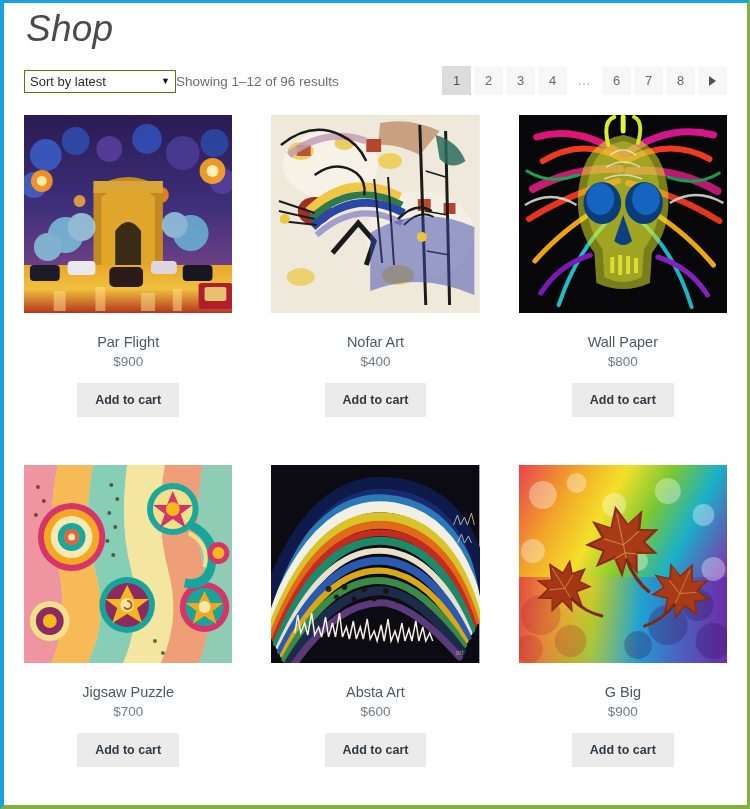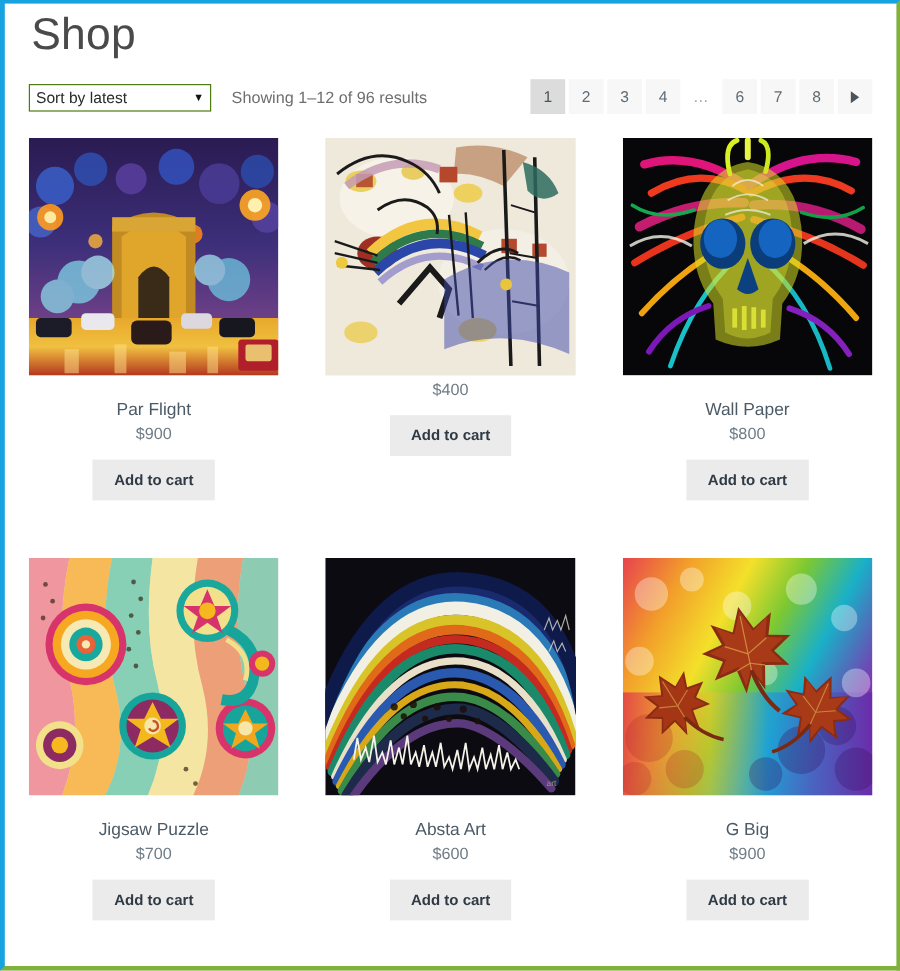--- a/index.html
+++ b/index.html
@@ -21,20 +21,21 @@
   }
   .inner { padding: 0 20px; }
 
   .page-title {
     font-size: 37px;
     font-weight: 300;
     color: #4a4a4a;
     letter-spacing: 0.2px;
     margin: 3px 0 0 2px;
     line-height: 1.25;
+    font-style: italic;
   }
 
   .toolbar {
     display: flex;
     align-items: center;
     margin-top: 16px;
     height: 26px;
     position: relative;
   }
   .sort-select {
@@ -54,21 +55,20 @@
   .select-wrap { position: relative; display: inline-block; }
   .select-caret {
     position: absolute;
     right: 6px; top: 50%;
     transform: translateY(-50%);
     font-size: 9px;
     color: #111;
     pointer-events: none;
   }
   .result-count {
-    margin-left: 17px;
     font-size: 13.5px;
     color: #6e6e6e;
     white-space: nowrap;
     text-align: center;
   }
 
   .pagination {
     position: absolute;
     right: 0;
     top: -2px;
@@ -285,20 +285,21 @@
               <path d="M150 10 L156 190" stroke-width="3"></path>
               <path d="M176 16 L180 190" stroke-width="3"></path>
               <path d="M156 56 L176 62 M155 96 L178 100 M157 136 L180 140" stroke-width="1.6"></path>
             </g>
             <path d="M100 118 Q150 88 205 112 L205 180 Q150 156 100 176 Z" fill="#3b47a8" opacity="0.5"></path>
             <path d="M166 20 Q188 26 196 46 Q182 56 170 44 Z" fill="#2c6b5e" opacity="0.85"></path>
             <circle cx="14" cy="104" r="5" fill="#ecc93f"></circle>
             <circle cx="152" cy="122" r="5" fill="#e8c53c"></circle>
           </svg>
         </a>
+        <div class="product-title">Nofar Art</div>
         <div class="product-price">$400</div>
         <button class="add-to-cart">Add to cart</button>
       </div>
 
       <div class="product">
         <a class="thumb">
           <svg viewBox="0 0 210 198" preserveAspectRatio="none">
             <rect width="210" height="198" fill="#07070a"></rect>
             <g stroke-linecap="round" fill="none">
               <path d="M104 40 Q60 10 18 22" stroke="#e0157a" stroke-width="7"></path>

